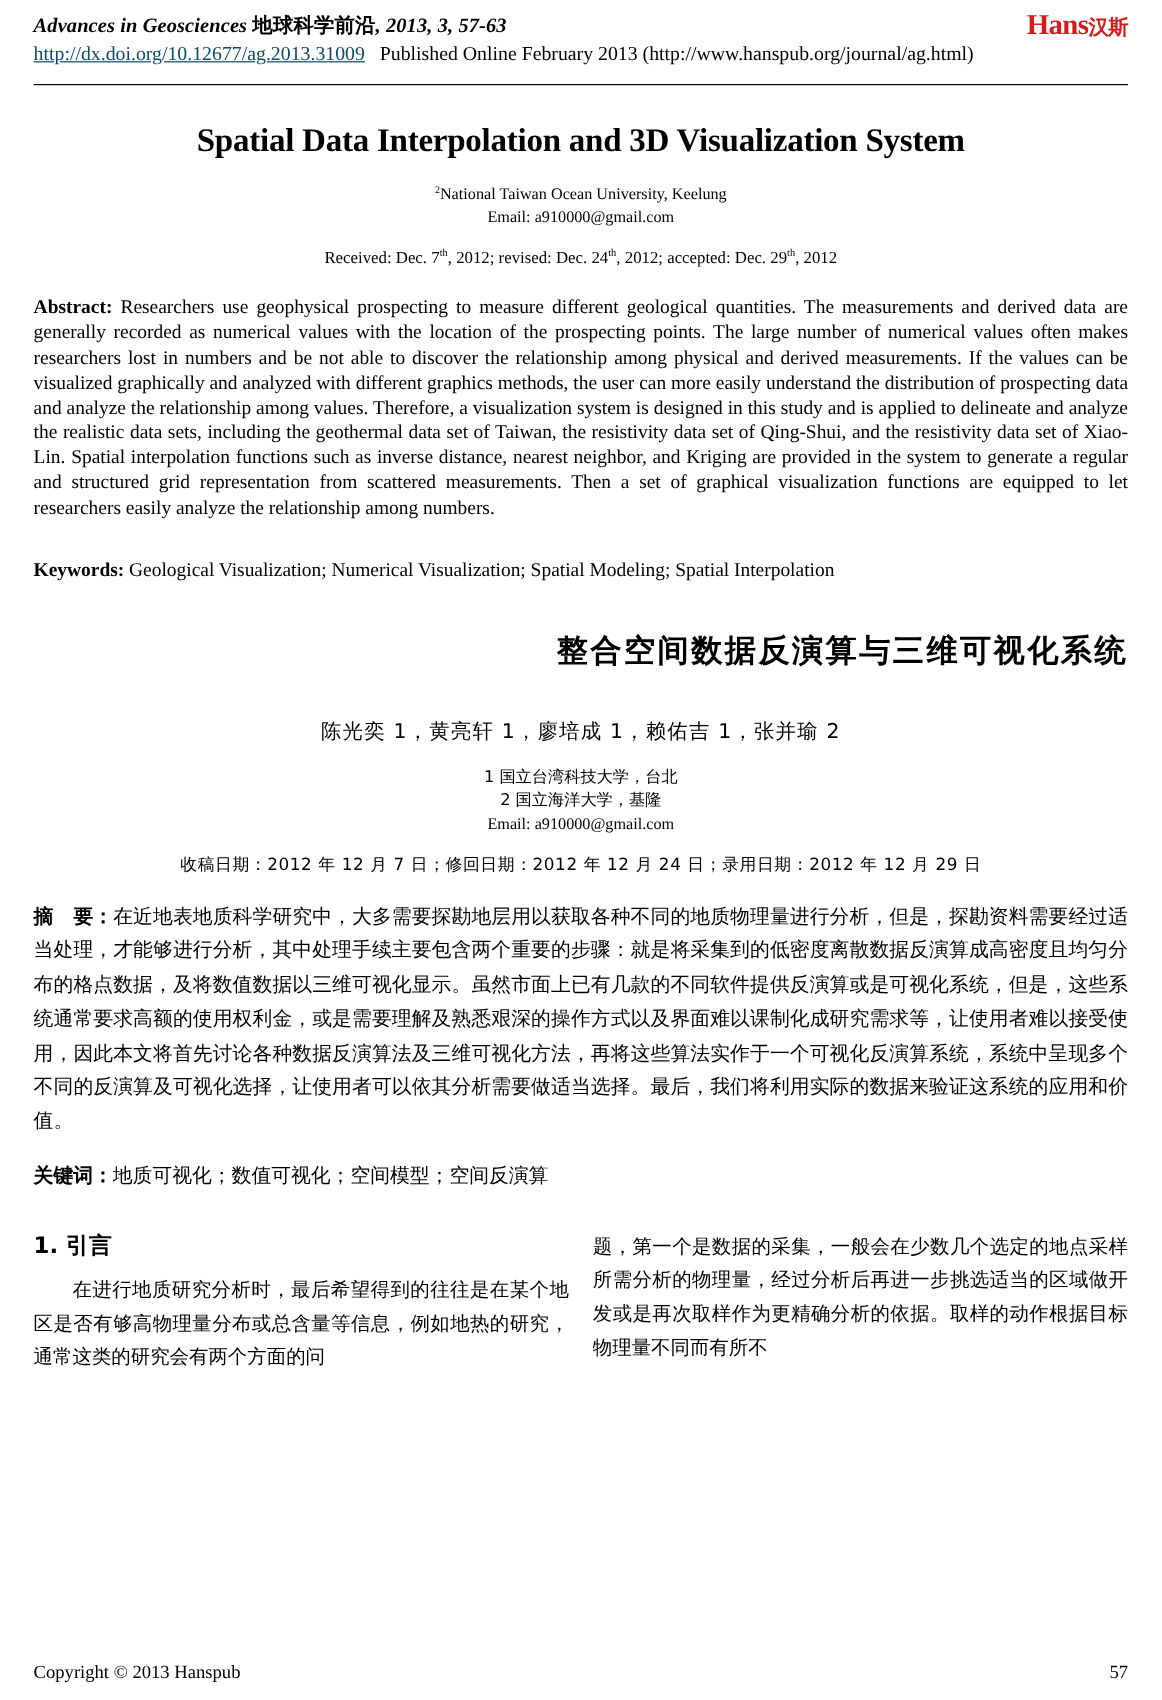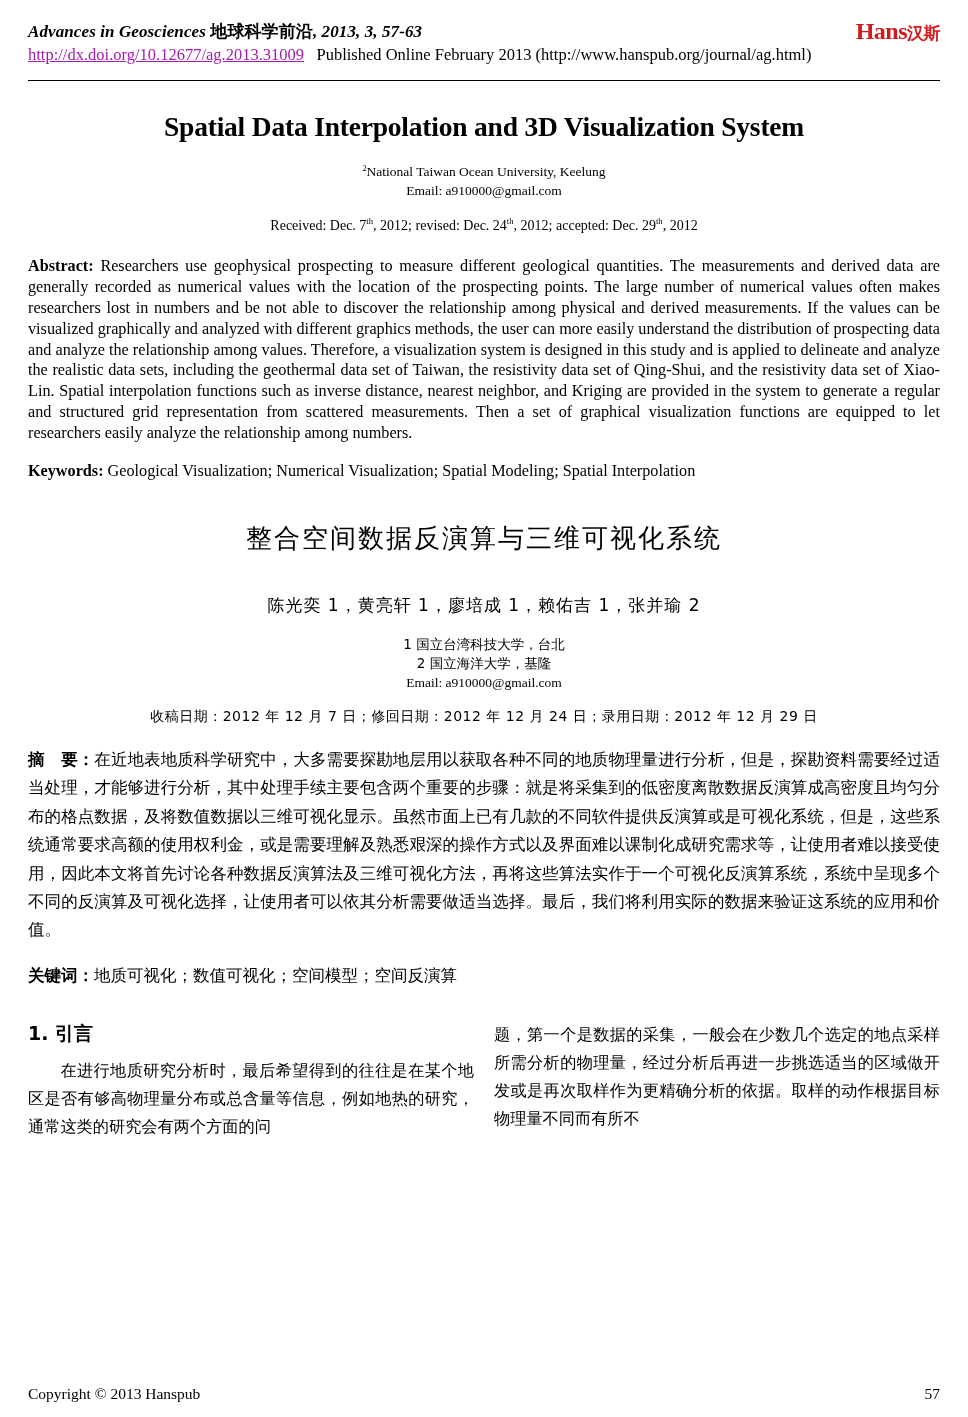--- a/index.html
+++ b/index.html
@@ -12,21 +12,21 @@
     height: 1417px;
     position: relative;
     font-family: "Liberation Serif", serif;
     color: #000;
   }
   .page {
     position: relative;
     width: 968px;
     height: 1417px;
     box-sizing: border-box;
-    padding: 20px 28px 0 28px;
+    padding: 10px 28px 0 28px;
   }
 
   
   .header {
     position: relative;
     height: 56px;
   }
   .journal-line {
     font-size: 17px;
     font-weight: bold;
@@ -38,21 +38,21 @@
   .journal-line .cjk {
     font-style: normal;
     font-weight: bold;
   }
   .doi-line {
     font-size: 16.5px;
     margin-top: 2px;
     white-space: nowrap;
   }
   .doi-link {
-    color: #a21caf;
+    color: #0c4a6e;
     text-decoration: underline;
   }
   .hans-logo {
     position: absolute;
     right: 0;
     top: -2px;
     font-size: 24px;
     font-weight: bold;
     color: #d41b1b;
     font-family: "Liberation Serif", serif;
@@ -98,29 +98,29 @@
   .abstract {
     font-size: 16.2px;
     line-height: 1.285;
     text-align: justify;
     margin-top: 22px;
     text-justify: inter-word;
   }
   .abstract b { font-weight: bold; }
   .keywords {
     font-size: 16.2px;
-    margin-top: 18px;
+    margin-top: 32px;
     text-align: justify;
   }
 
   
   .cn-title {
-    text-align: center;
+    text-align: right;
     font-size: 26px;
-    font-weight: normal;
+    font-weight: bold;
     font-family: "DejaVu Sans", "Liberation Sans", sans-serif;
     margin-top: 40px;
     letter-spacing: 2px;
   }
   .cn-authors {
     text-align: center;
     font-size: 17px;
     font-weight: normal;
     font-family: "DejaVu Sans", "Liberation Sans", sans-serif;
     margin-top: 38px;

